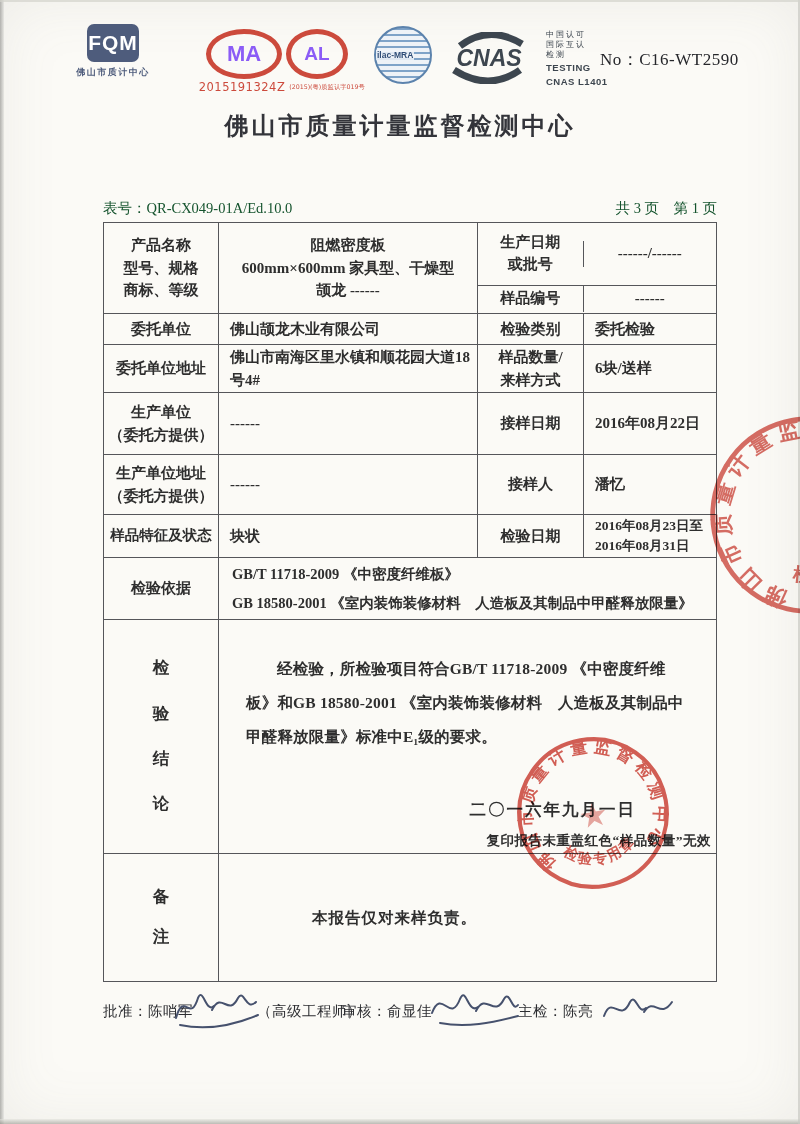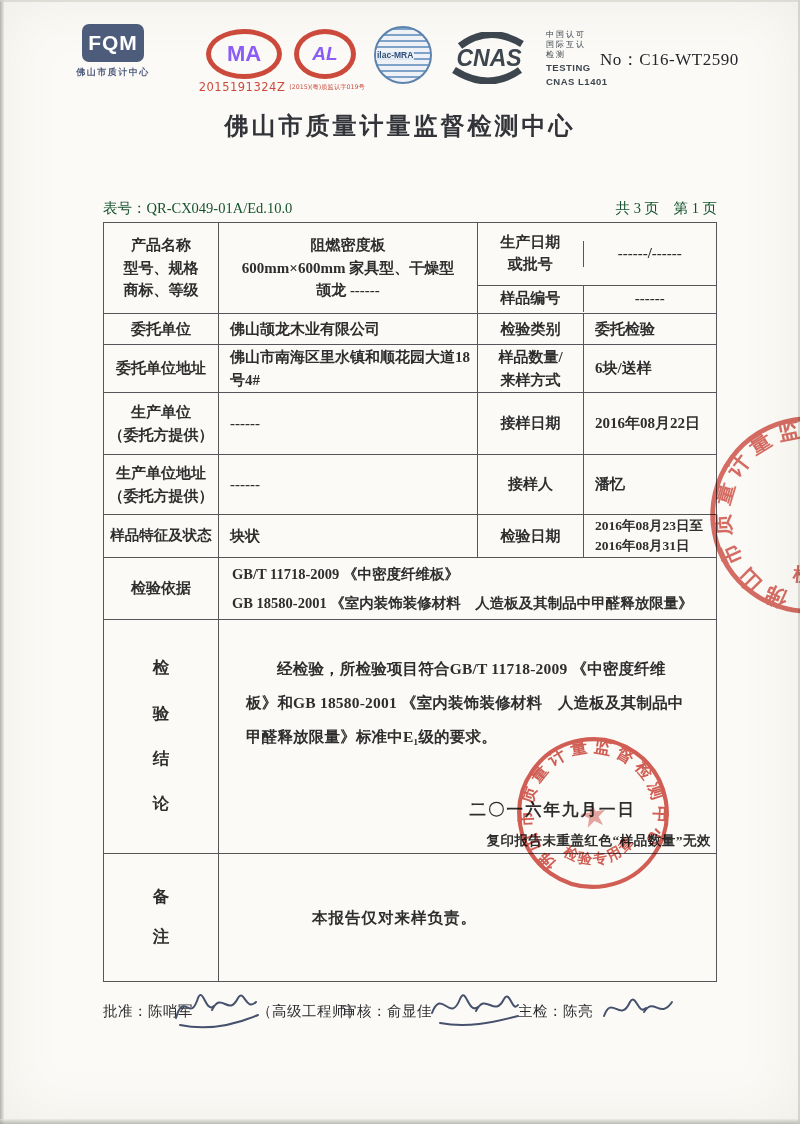--- a/index.html
+++ b/index.html
@@ -6,29 +6,29 @@
   body{width:800px;height:1124px;font-family:"Liberation Serif", serif;color:#2e2e2e;background:#e9e9e6;}
   .page{position:relative;width:800px;height:1124px;background:#fbfaf6;overflow:hidden;
         box-shadow:inset 0 0 60px rgba(120,118,110,.10);}
   .edge-l{position:absolute;left:0;top:0;width:4px;height:100%;background:linear-gradient(to right,#8f8f8c,#e2e2de);opacity:.65;}
   .edge-b{position:absolute;left:0;bottom:0;width:100%;height:5px;background:linear-gradient(to top,#97978f,#e6e6e0);opacity:.6;}
   .edge-r{position:absolute;right:0;top:0;width:2px;height:100%;background:#c9c9c3;opacity:.7;}
   .edge-t{position:absolute;left:0;top:0;width:100%;height:2px;background:#d3d3cc;opacity:.7;}
 
   
   .fqm{position:absolute;left:58px;top:24px;width:110px;text-align:center;}
-  .fqm .box{width:62px;height:38px;margin:0 auto;background:#4e5c7c;border-radius:7px;color:#fff;
+  .fqm .box{width:52px;height:38px;margin:0 auto;background:#4e5c7c;border-radius:7px;color:#fff;
             display:flex;align-items:center;justify-content:center;font-size:21px;font-weight:bold;
             font-family:"Liberation Sans",sans-serif;letter-spacing:1px;}
   .fqm .cap{margin-top:4px;font-size:9px;color:#4e5c7c;letter-spacing:1.5px;font-weight:bold;}
 
   .oval{position:absolute;border:5px solid #cc4a3c;border-radius:50%;display:flex;align-items:center;justify-content:center;
         color:#8b5cf6;font-weight:bold;font-family:"Liberation Sans",sans-serif;}
   .cma{left:206px;top:29px;width:66px;height:40px;font-size:22px;letter-spacing:0;}
-  .cal{left:294px;top:29px;width:52px;height:40px;font-size:19px;font-style:italic;}
+  .cal{left:286px;top:29px;width:52px;height:40px;font-size:19px;}
   .redcap{position:absolute;color:#cc4a3c;font-family:"DejaVu Sans",sans-serif;}
   .cma-cap{left:198px;top:80px;width:88px;text-align:center;font-size:11.5px;letter-spacing:.5px;}
   .cal-cap{left:288px;top:83px;width:78px;text-align:center;font-size:6.3px;}
 
   .ilac{position:absolute;left:374px;top:26px;width:54px;height:54px;border-radius:50%;border:2px solid #5c83ad;
         background:repeating-linear-gradient(180deg,#7fa3c8 0 2px,#eef2f7 2px 6px);display:flex;align-items:center;justify-content:flex-start;}
   .ilac span{background:rgba(240,244,249,.85);color:#2f4d77;font-size:8.5px;font-weight:bold;
              font-family:"Liberation Sans",sans-serif;padding:0 1px;}
 
   .cnas{position:absolute;left:446px;top:32px;width:86px;height:52px;}

